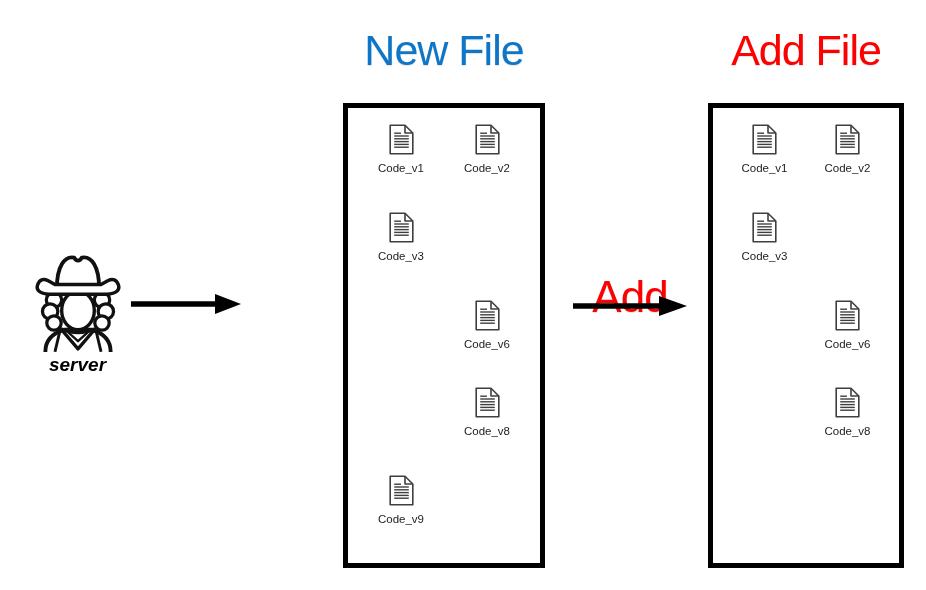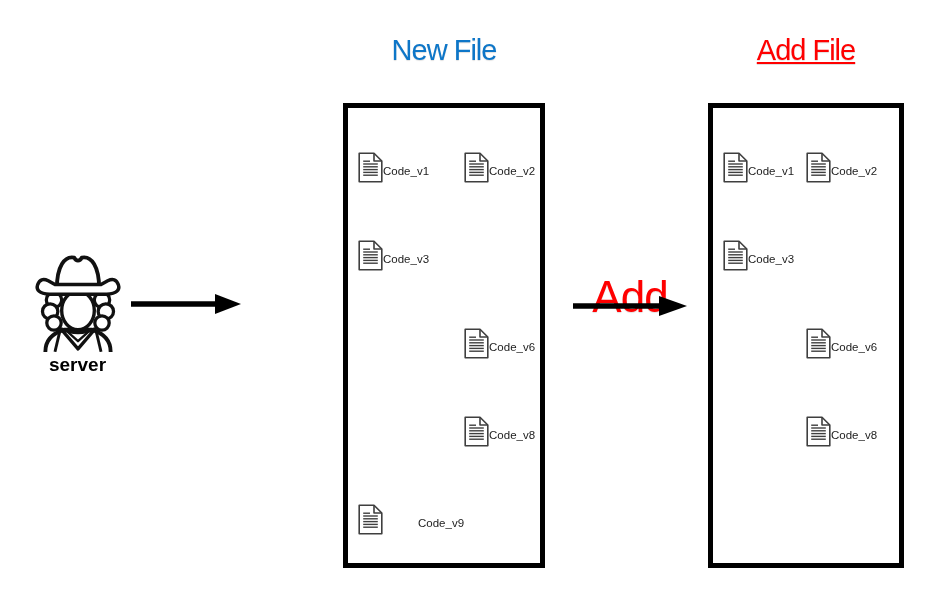--- a/index.html
+++ b/index.html
@@ -2,46 +2,46 @@
 <html><head>
 <meta charset="utf-8">
 <style>
   html,body{margin:0;padding:0;background:#fff;}
   .canvas{
     position:relative;width:926px;height:590px;background:#ffffff;overflow:hidden;
     font-family:"Liberation Sans",sans-serif;
   }
   .title{
     position:absolute;top:26px;height:48px;text-align:center;
-    font-size:29px;font-weight:400;letter-spacing:-1px;line-height:48px;
+    font-size:43px;font-weight:400;letter-spacing:-1px;line-height:48px;
     text-shadow:0 1px 1px rgba(0,0,0,0.12);
   }
   .title-new{left:343px;width:202px;}
   .title-add{left:708px;width:196px;}
   .file-box{
     position:absolute;top:103px;height:465px;box-sizing:border-box;
     border:5px solid #000;background:#fff;
   }
   .box-new{left:343px;width:202px;}
   .box-add{left:708px;width:196px;}
   .file-grid{
     display:grid;height:100%;box-sizing:border-box;
     grid-template-columns:1fr 1fr;grid-template-rows:repeat(5,1fr);
     padding:16px 10px 0 10px;
   }
-  .file-item{display:flex;flex-direction:row;align-items:center;text-align:center;}
+  .file-item{display:flex;flex-direction:column;align-items:center;text-align:center;}
   .file-icon{width:25px;height:31px;display:block;}
   .file-label{
     margin-top:7px;font-size:11.5px;color:#1c1c1c;letter-spacing:0;
     white-space:nowrap;
   }
   .server-group{position:absolute;left:25px;top:244px;width:105px;text-align:center;}
   .server-svg{width:96px;height:108px;display:block;margin:0 auto;}
   .server-label{
-    margin-top:2px;font-size:19px;font-weight:700;color:#000;letter-spacing:0;
+    margin-top:2px;font-size:19px;font-weight:700;color:#000;letter-spacing:0;font-style:italic;
   }
   .arrow-svg{position:absolute;height:26px;}
   .arrow-1{left:131px;top:291px;width:110px;}
   .arrow-2{left:573px;top:293px;width:114px;}
   .add-label{
     position:absolute;left:570px;top:240px;width:120px;height:50px;
     text-align:center;font-size:44px;font-weight:400;line-height:50px;
     letter-spacing:-1px;text-shadow:0 1px 1px rgba(0,0,0,0.12);margin-top:32px;
   }
   .hidden-defs{position:absolute;width:0;height:0;overflow:hidden;}
@@ -60,21 +60,21 @@
       <path d="M5.2,17.6 H19.8" stroke="#3f3f3f" stroke-width="1.4"></path>
       <path d="M5.2,20.4 H19.8" stroke="#3f3f3f" stroke-width="1.4"></path>
       <path d="M5.2,23.2 H19.8" stroke="#3f3f3f" stroke-width="1.4"></path>
     </symbol>
   </defs>
 </svg>
 
 <div class="canvas">
 
   <div class="title title-new" style="color: rgb(13, 118, 200);">New File</div>
-  <div class="title title-add" style="color: rgb(255, 0, 0); text-decoration: underline;">Add File</div>
+  <div class="title title-add" style="color: rgb(255, 0, 0);">Add File</div>
 
   <div class="server-group">
     <svg class="server-svg" viewBox="0 0 100 112">
 
       <path d="M16,112 C16,98 26,92 36,89 L64,89 C74,92 84,98 84,112" fill="#ffffff" stroke="#111111" stroke-width="4" stroke-linecap="round"></path>
       <path d="M31,91 L26,112" fill="none" stroke="#111111" stroke-width="3"></path>
       <path d="M69,91 L74,112" fill="none" stroke="#111111" stroke-width="3"></path>
 
       <path d="M32,88 Q50,96 68,88 L50,109 Z" fill="#ffffff" stroke="#111111" stroke-width="3.5" stroke-linejoin="round"></path>
       <path d="M39,91 L50,101 L61,91" fill="none" stroke="#111111" stroke-width="2.4" stroke-linejoin="round"></path>
@@ -132,21 +132,21 @@
             <use href="#doc-icon"></use>
           </svg>
           <div class="file-label">Code_v6</div>
         </div>
         <div class="file-item" style="grid-area: 4 / 2;">
           <svg class="file-icon" viewBox="0 0 25 31">
             <use href="#doc-icon"></use>
           </svg>
           <div class="file-label">Code_v8</div>
         </div>
-        <div class="file-item" style="grid-area: 5 / 1; gap: 35px;">
+        <div class="file-item" style="grid-area: 5 / 1;">
           <svg class="file-icon" viewBox="0 0 25 31">
             <use href="#doc-icon"></use>
           </svg>
           <div class="file-label">Code_v9</div>
         </div>
       </div>
   </div>
 
   <div class="file-box box-add">
     <div class="file-grid">

